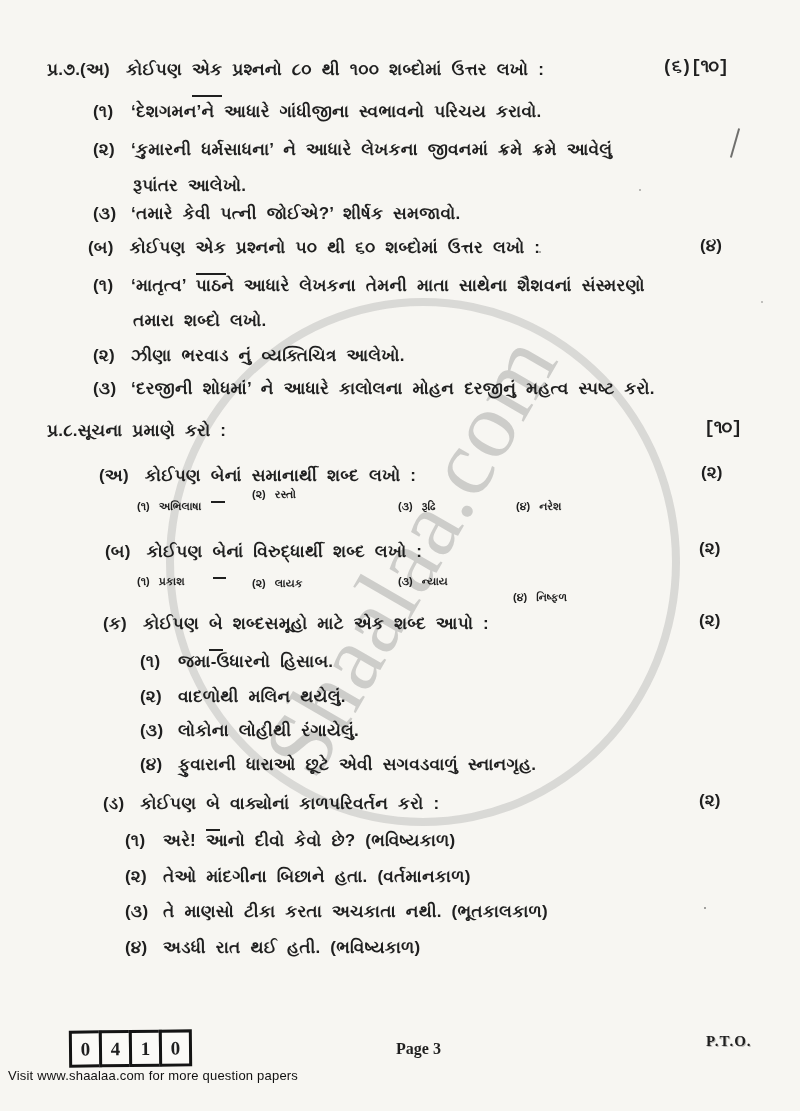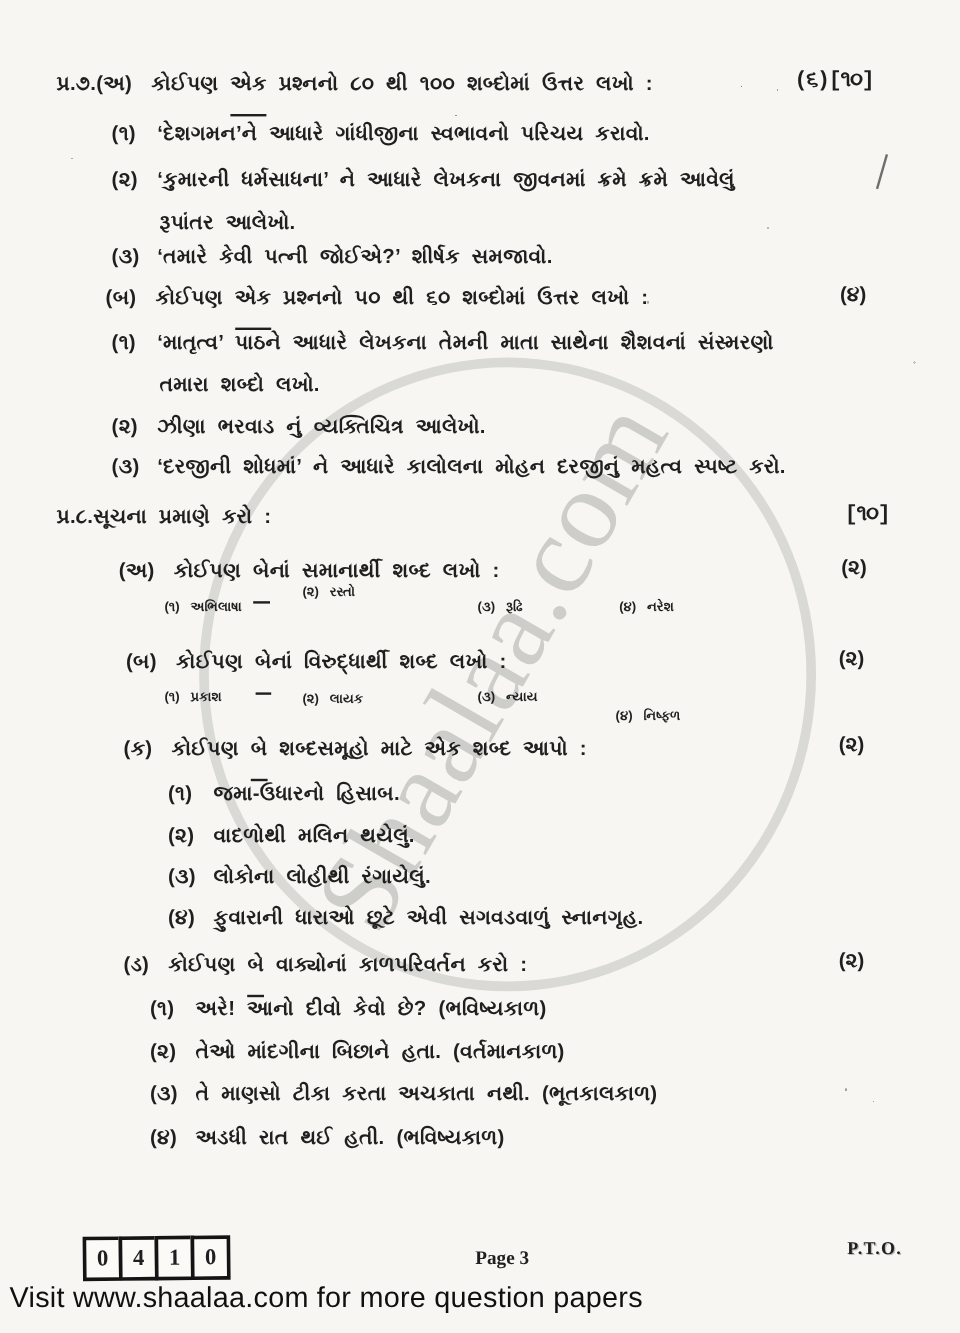--- a/index.html
+++ b/index.html
@@ -77,21 +77,21 @@
     font-size:16px; font-weight:700;
   }
   .pto {
     position:absolute; left:706px; top:1033px; z-index:2;
     font-family:"Liberation Serif","DejaVu Serif",serif;
     font-size:15px; font-weight:700; letter-spacing:1px;
     text-shadow:1px 1px 0 rgba(0,0,0,.25);
   }
   .site-note {
     position:absolute; left:8px; top:1068px; z-index:2;
-    font-size:24px; font-weight:400; color:#101010; letter-spacing:.2px;
+    font-size:13px; font-weight:400; color:#101010; letter-spacing:.2px;
   }
 </style>
 </head>
 <body>
 
 <div class="paper-noise"></div>
 <div class="scan-slash"></div>
 
 <div class="wm-ring"></div>
 <div class="wm-text">Shaalaa.com</div>

